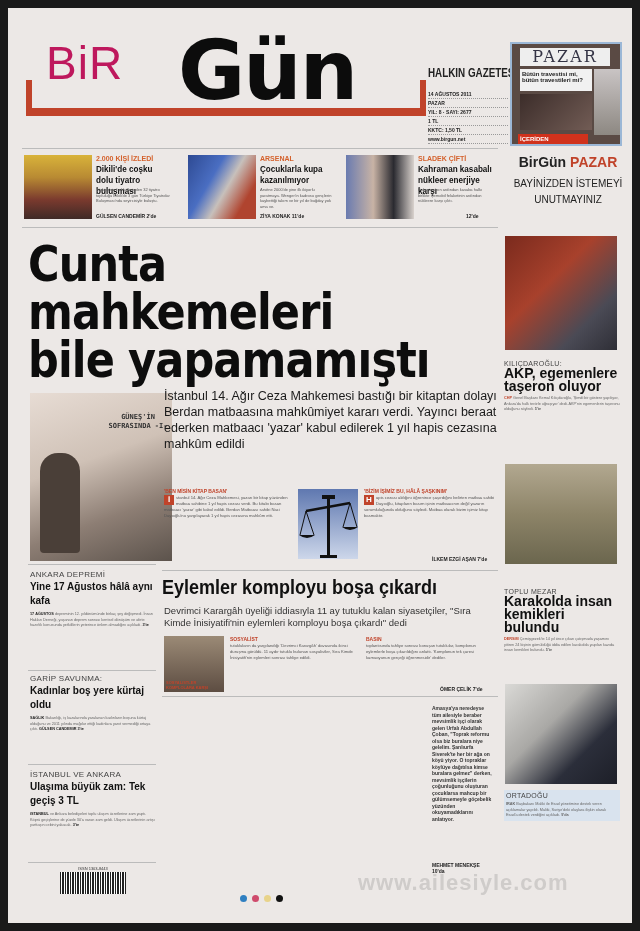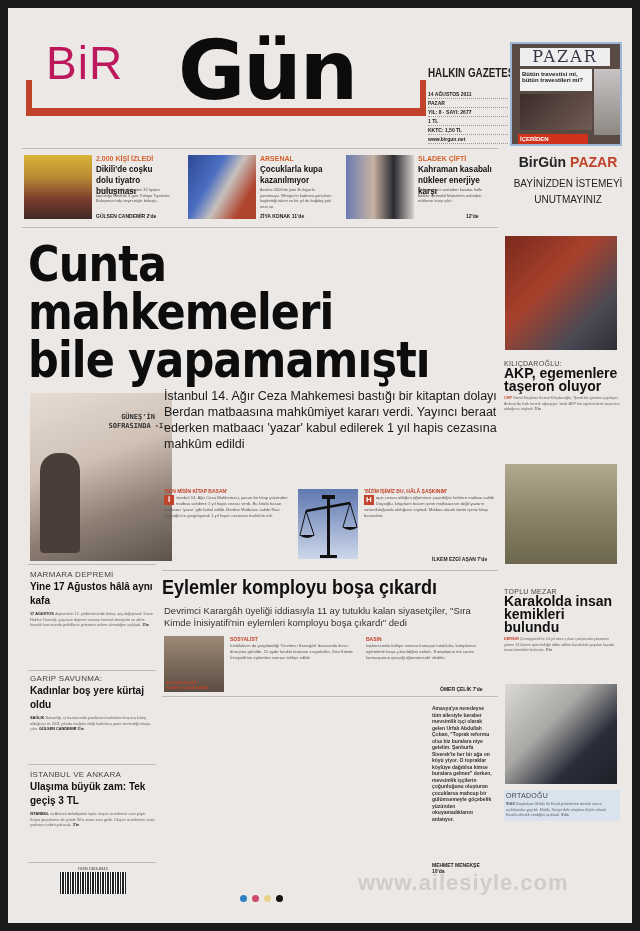--- a/index.html
+++ b/index.html
@@ -175,21 +175,21 @@
   <div class="col-body" style="left:358px;top:635px;width:130px;height:40px;overflow:hidden">toplantısında tahliye sonrası konuşan tutuklular, komplonun eylemlerle boşa çıkarıldığını anlattı. 'Komplonun tek çaresi kamuoyunun gerçeği öğrenmesidir' dediler.</div>
   <div class="col-kick" style="left:432px;top:678px;color:#222">ÖMER ÇELİK 7'de</div>
 
   <div class="divider" style="left:154px;top:688px;width:336px"></div>
 
   <div class="quote">Amasya'ya neredeyse tüm ailesiyle beraber mevsimlik işçi olarak gelen Urfalı Abdullah Çoban, "Toprak reformu olsa biz buralara niye gelelim. Şanlıurfa Siverek'te her bir ağa on köyü yiyor. O topraklar köylüye dağıtılsa kimse buralara gelmez" derken, mevsimlik işçilerin çoğunluğunu oluşturan çocuklarsa mahcup bir gülümsemeyle göçebelik yüzünden okuyamadıklarını anlatıyor.</div>
   <div class="col-kick" style="left:424px;top:854px;color:#222;width:60px">MEHMET MENEKŞE 10'da</div>
 
   <div class="divider" style="left:20px;top:556px;width:128px"></div>
   <div class="lcol" style="top:562px">
-    <div class="k">MARMARA DEPREMİ</div>
+    <div class="k">ANKARA DEPREMİ</div>
     <div class="hd">Yine 17 Ağustos hâlâ aynı kafa</div>
     <div class="bd"><b>17 AĞUSTOS</b> <span>depreminin 12. yıldönümünde birkaç şey değişmedi. İnsan Hakları Derneği, yaşanan deprem sonrası kentsel dönüşüm ve afete hazırlık konusunda yetkililerin yeterince önlem almadığını açıkladı.</span> <b>3'te</b></div>
   </div>
   <div class="divider" style="left:20px;top:662px;width:128px"></div>
   <div class="lcol" style="top:666px">
     <div class="k">GARİP SAVUNMA:</div>
     <div class="hd">Kadınlar boş yere kürtaj oldu</div>
     <div class="bd"><b>SAĞLIK</b> <span>Bakanlığı, iş kazalarında yaralanan kadınların boşuna kürtaj olduğunu ve 2011 yılında mağdur ettiği kadınlara yanıt vermediği ortaya çıktı.</span> <b>GÜLSEN CANDEMİR 3'te</b></div>
   </div>
   <div class="divider" style="left:20px;top:756px;width:128px"></div>

